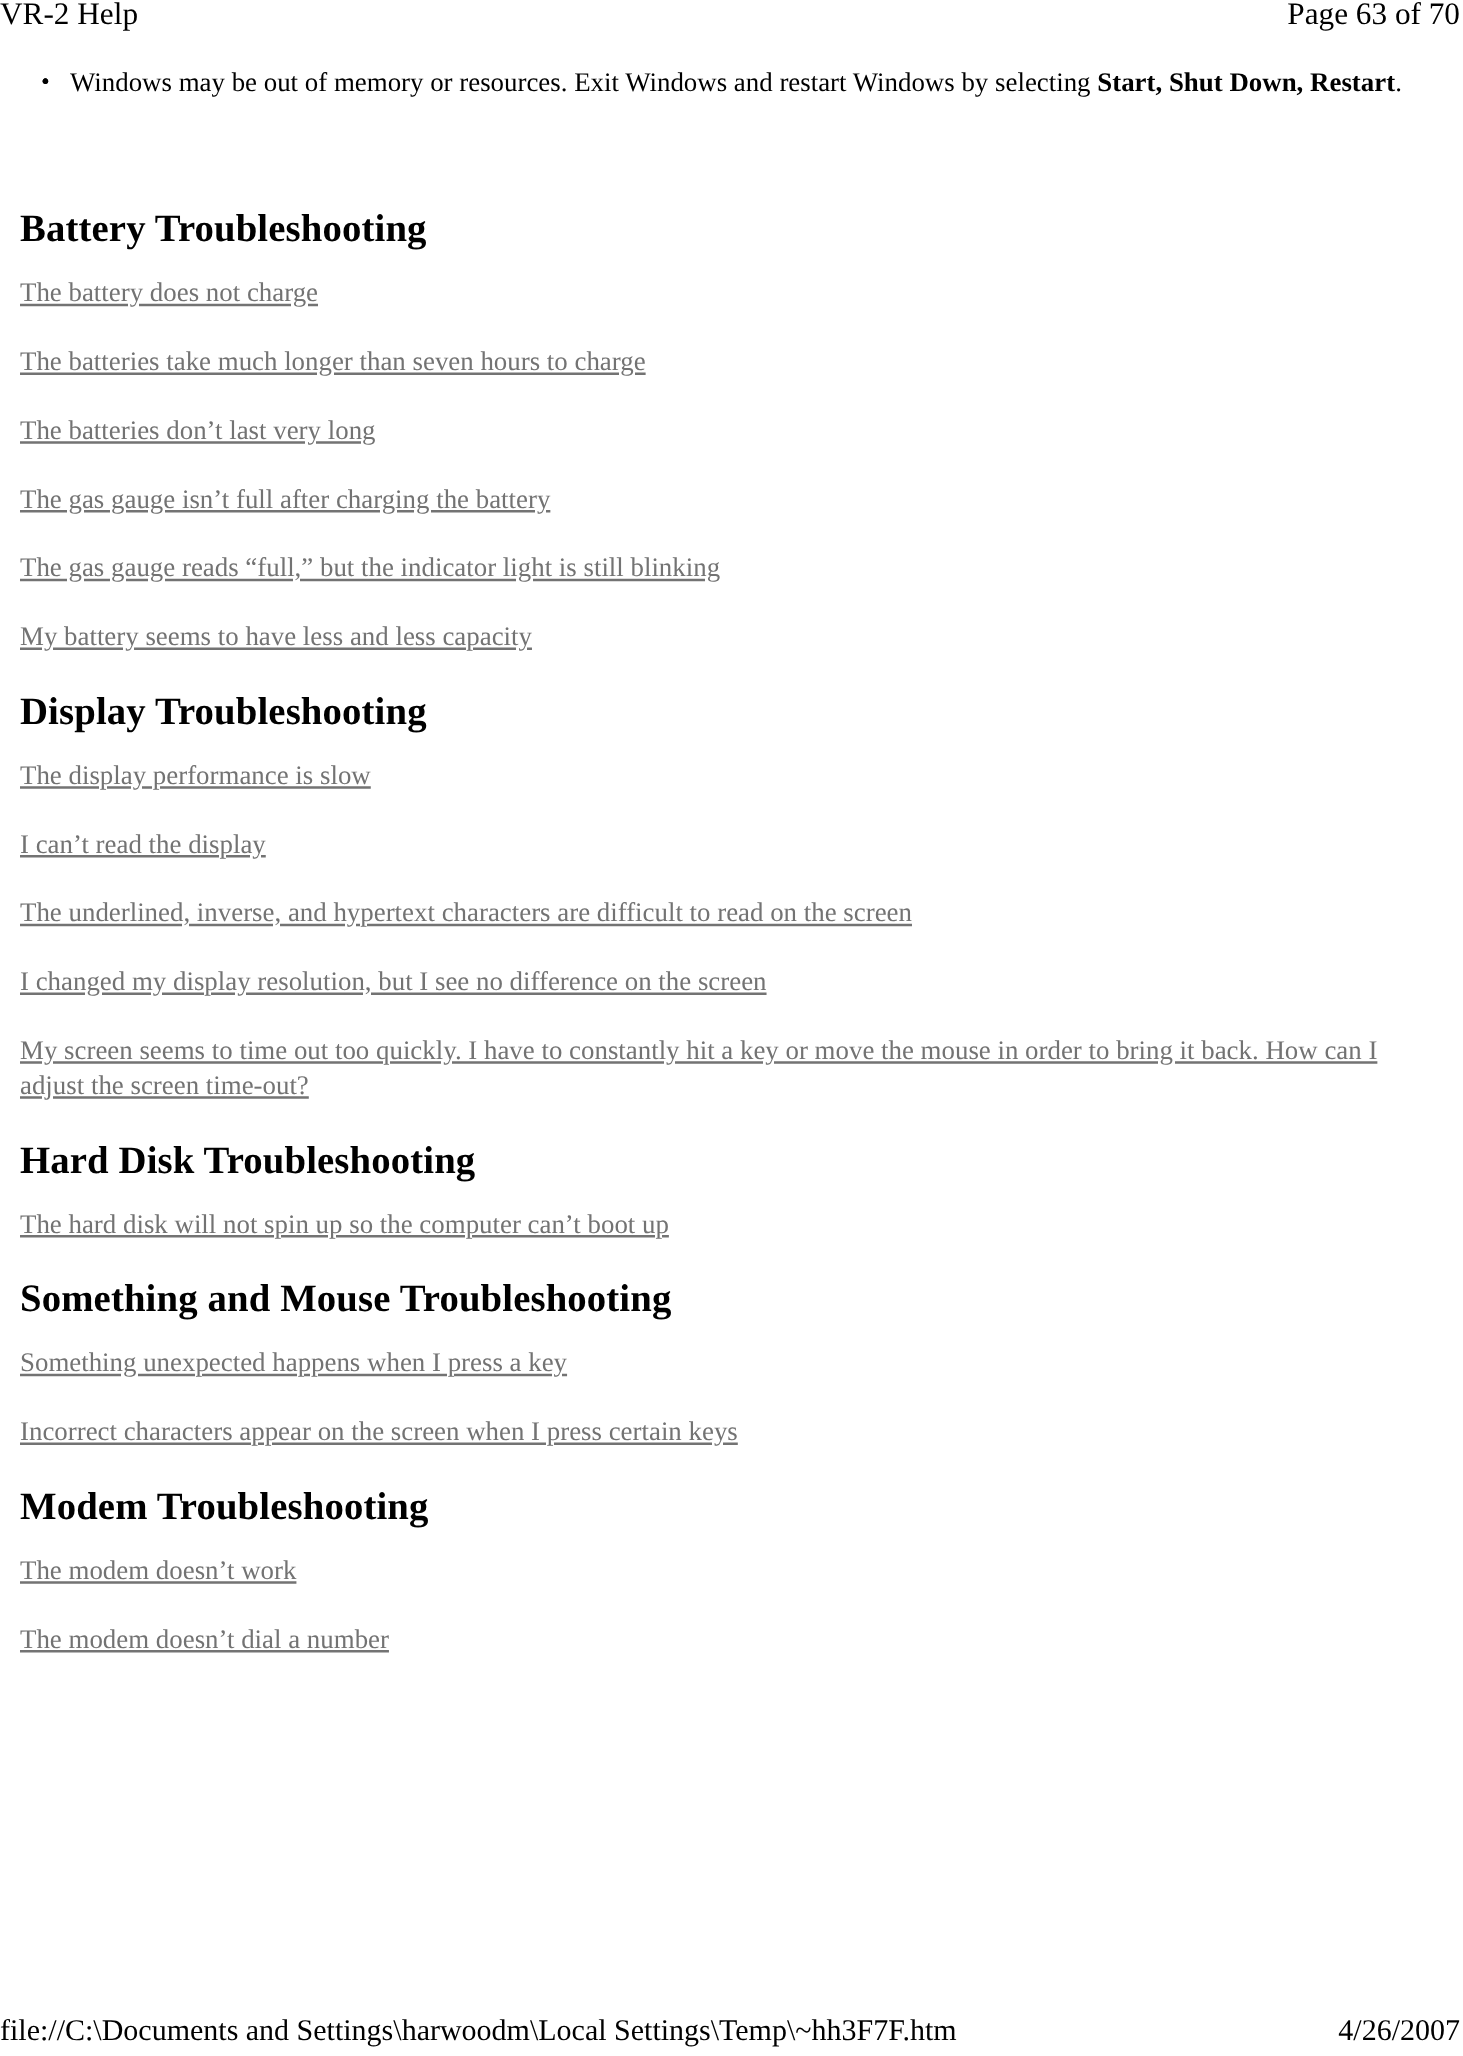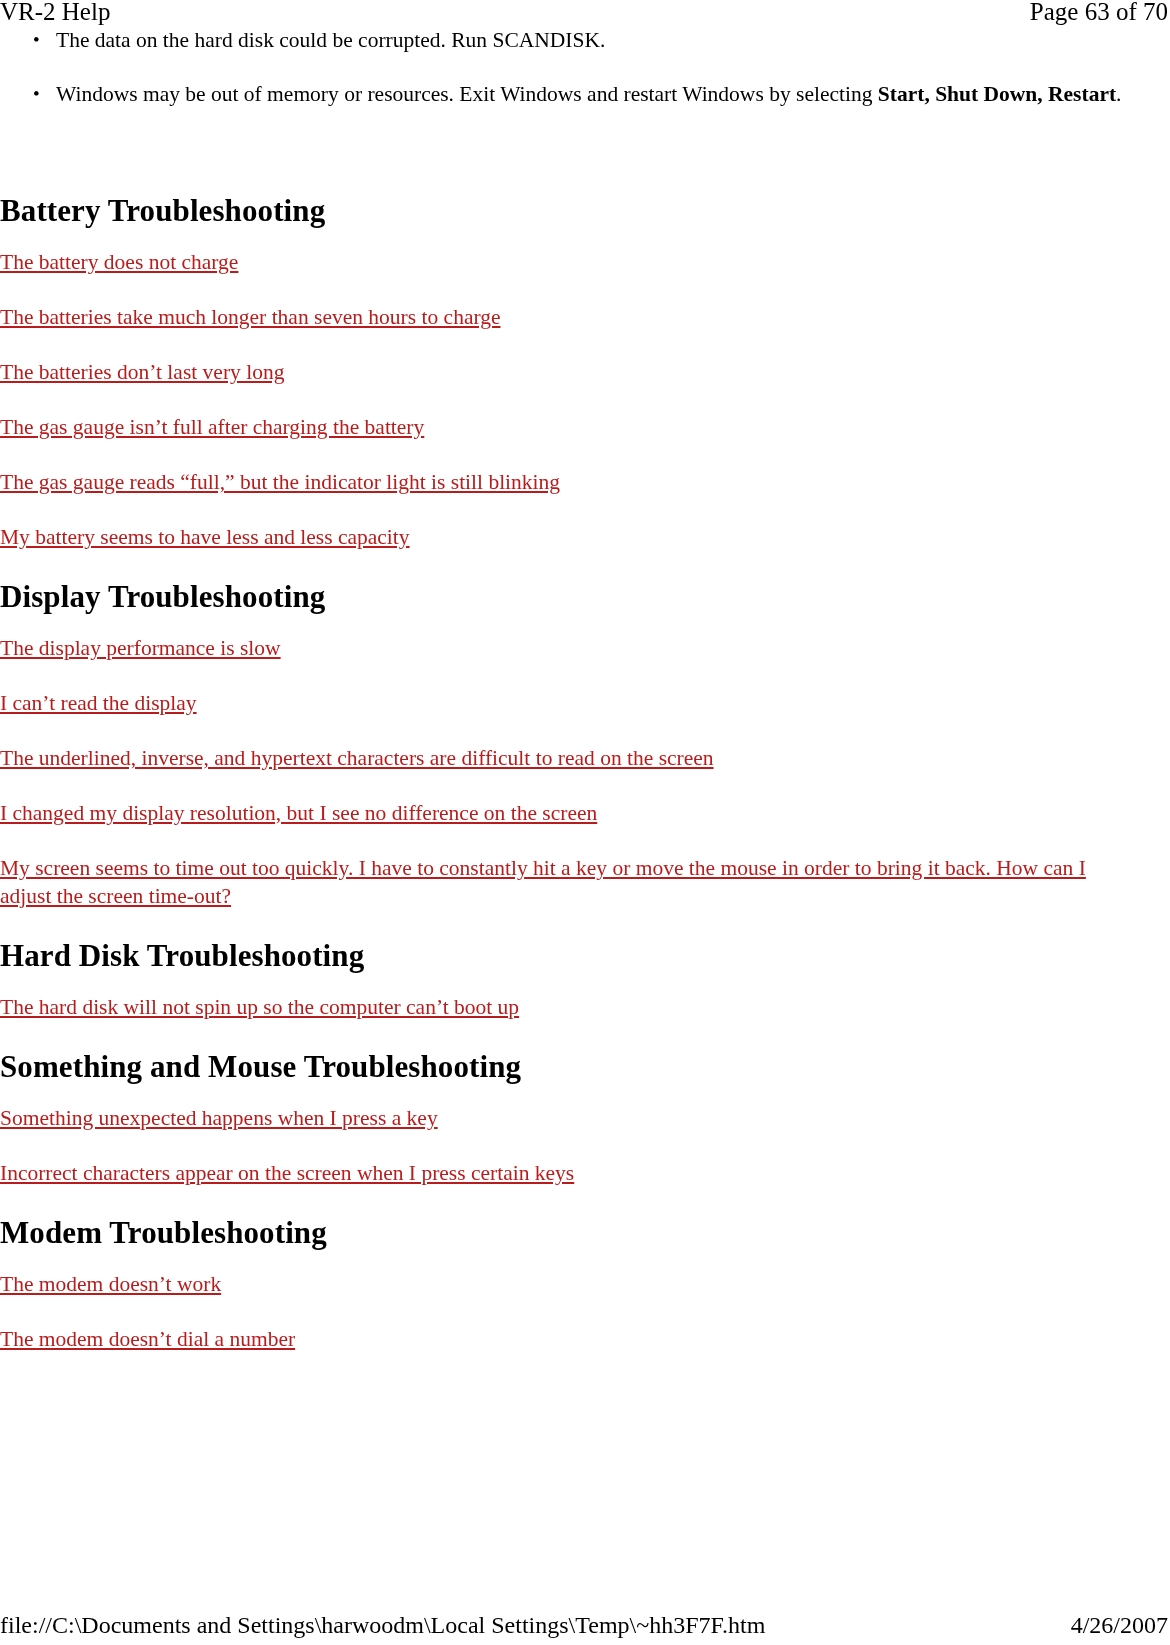--- a/index.html
+++ b/index.html
@@ -78,36 +78,36 @@
     margin: 0 0 18px 0;
     padding: 0;
     font-size: 31px;
     line-height: 38px;
     font-weight: bold;
     letter-spacing: 0.1px;
   }
 
   a.help-link {
     display: block;
-    color: #b91c1c;
+    color: #737373;
     text-decoration: underline;
     font-size: 21.5px;
     line-height: 28px;
     margin: 0 0 27px 0;
     width: max-content;
     max-width: 1110px;
     cursor: pointer;
   }
   a.help-link.wrap {
     width: auto;
     max-width: 1105px;
     white-space: normal;
   }
 
-  .section-block { margin: 0; }
+  .section-block { margin: 0; padding-left: 16px; }
   .section-block .links { margin-top: 0; }
 
   
   .h-battery   { margin-top: 0px;  margin-bottom: 30px; }
   .h-display   { margin-top: 8px;  margin-bottom: 28px; }
   .h-harddisk  { margin-top: 12px; margin-bottom: 28px; }
   .h-keyboard  { margin-top: 14px; margin-bottom: 28px; }
   .h-modem     { margin-top: 12px; margin-bottom: 28px; }
 
   
@@ -133,21 +133,20 @@
   <div class="page-header">
     <span class="header-left">VR-2 Help</span>
     <span class="header-right">Page 63 of 70</span>
   </div>
 
   <div class="content">
 
     <ul class="bullets">
       <li>
         <span class="bullet-glyph">•</span>
-        <span class="bullet-text">The data on the hard disk could be corrupted.  Run SCANDISK.</span>
       </li>
       <li>
         <span class="bullet-glyph">•</span>
         <span class="bullet-text"><span>Windows may be out of memory or resources. Exit Windows and restart Windows by selecting </span><span class="b">Start, Shut Down, Restart</span><span>.</span></span>
       </li>
     </ul>
 
     <div class="gap-after-bullets"></div>
 
     <div class="section-block">

